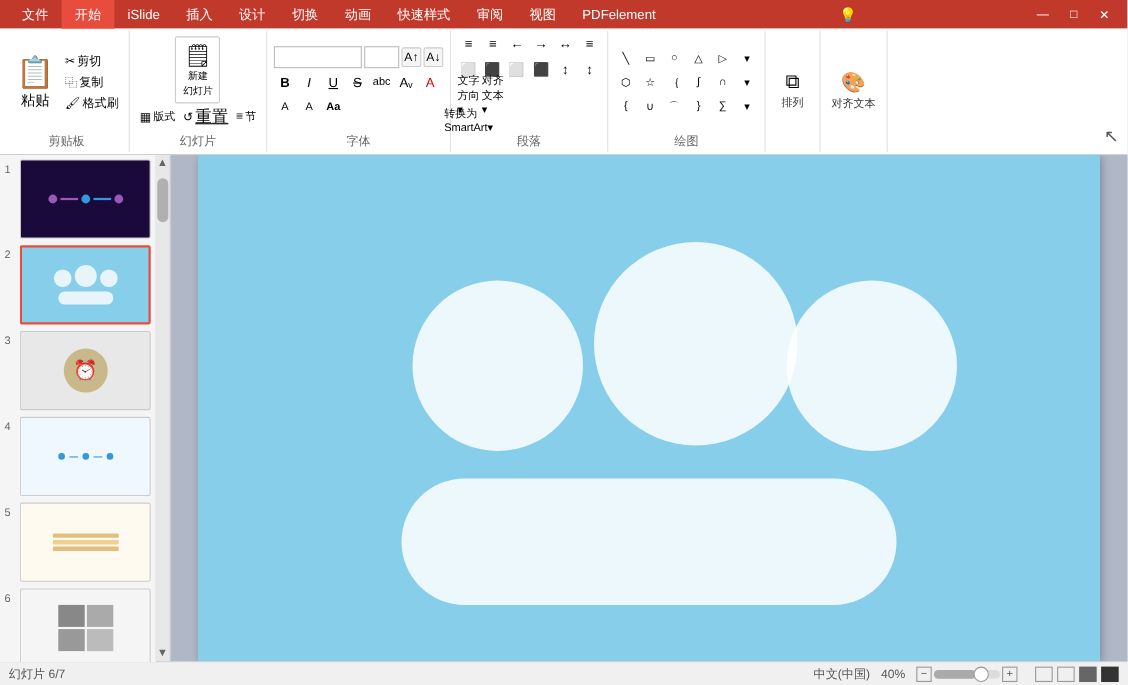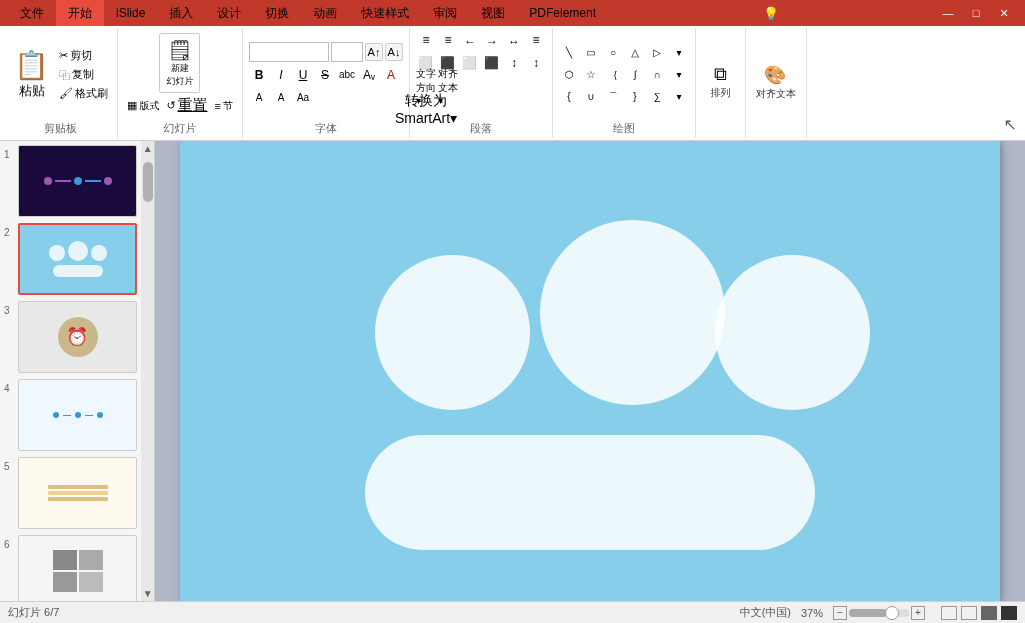--- a/index.html
+++ b/index.html
@@ -17,21 +17,21 @@
     .title-bar-tabs {
       display: flex;
       height: 100%;
       align-items: stretch;
     }
     .title-tab {
       padding: 0 12px;
       display: flex;
       align-items: center;
       font-size: 12px;
-      color: #000000;
+      color: #ffffff;
       cursor: pointer;
     }
     .title-tab.active {
       background: #e74c3c;
     }
     .title-bar-title {
       flex: 1;
       text-align: center;
       font-size: 12px;
       color: white;
@@ -414,21 +414,21 @@
           <div class="format-btn" style="font-style:italic;">I</div>
           <div class="format-btn" style="text-decoration:underline;">U</div>
           <div class="format-btn" style="text-decoration:line-through;">S</div>
           <div class="format-btn" style="font-size:10px;">abc</div>
           <div class="format-btn" style="font-size:12px;">Aᵥ</div>
           <div class="format-btn" style="color:#c00;">A</div>
         </div>
         <div class="ribbon-row">
           <div class="format-btn" style="font-size:10px;">A</div>
           <div class="format-btn" style="font-size:10px;">A</div>
-          <div class="format-btn" style="font-size:10px;">Aa</div>
+          <div class="format-btn" style="font-size:10px;font-weight:bold;">Aa</div>
         </div>
       </div>
       <div class="ribbon-group-label">字体</div>
     </div>
 
     <div class="ribbon-group" style="min-width:130px;">
       <div style="display:flex;flex-direction:column;gap:3px;flex:1;justify-content:center;">
         <div class="ribbon-row">
           <div class="format-btn">≡</div>
           <div class="format-btn">≡</div>
@@ -443,21 +443,21 @@
           <div class="format-btn">⬜</div>
           <div class="format-btn">⬛</div>
           <div class="format-btn">↕</div>
           <div class="format-btn">↕</div>
         </div>
         <div class="ribbon-row">
           <div class="format-btn" style="font-size:10px;">文字方向▾</div>
           <div class="format-btn" style="font-size:10px;">对齐文本▾</div>
         </div>
         <div class="ribbon-row">
-          <div class="format-btn" style="font-size:14px;text-align:center;">转换为SmartArt▾</div>
+          <div class="format-btn" style="font-size:10px;">转换为SmartArt▾</div>
         </div>
       </div>
       <div class="ribbon-group-label">段落</div>
     </div>
 
     <div class="ribbon-group" style="min-width:130px;">
       <div style="display:flex;flex-direction:column;gap:2px;flex:1;justify-content:center;">
         <div class="ribbon-row">
           <div class="format-btn" style="font-size:10px;">╲</div>
           <div class="format-btn" style="font-size:10px;">▭</div>
@@ -621,21 +621,21 @@
       <div class="pill-shape" style="top:295px;left:185px;width:450px;height:115px;"></div>
     </div>
   </div>
 
 </div>
 
 <div class="status-bar">
   <span>幻灯片 6/7</span>
   <span style="flex:1;"></span>
   <span>中文(中国)</span>
-  <span>37%</span>
+  <span>40%</span>
   <div style="display:flex;align-items:center;gap:2px;">
     <div style="width:14px;height:14px;border:1px solid #999;display:flex;align-items:center;justify-content:center;cursor:pointer;font-size:10px;">−</div>
     <div style="width:60px;height:8px;background:#ddd;border-radius:4px;position:relative;">
       <div style="width:38px;height:100%;background:#aaa;border-radius:4px;"></div>
       <div style="position:absolute;top:-3px;left:36px;width:14px;height:14px;background:white;border:1px solid #999;border-radius:50%;"></div>
     </div>
     <div style="width:14px;height:14px;border:1px solid #999;display:flex;align-items:center;justify-content:center;cursor:pointer;font-size:10px;">+</div>
   </div>
   <div style="display:flex;gap:4px;margin-left:6px;">
     <div style="width:16px;height:14px;border:1px solid #999;cursor:pointer;"></div>

